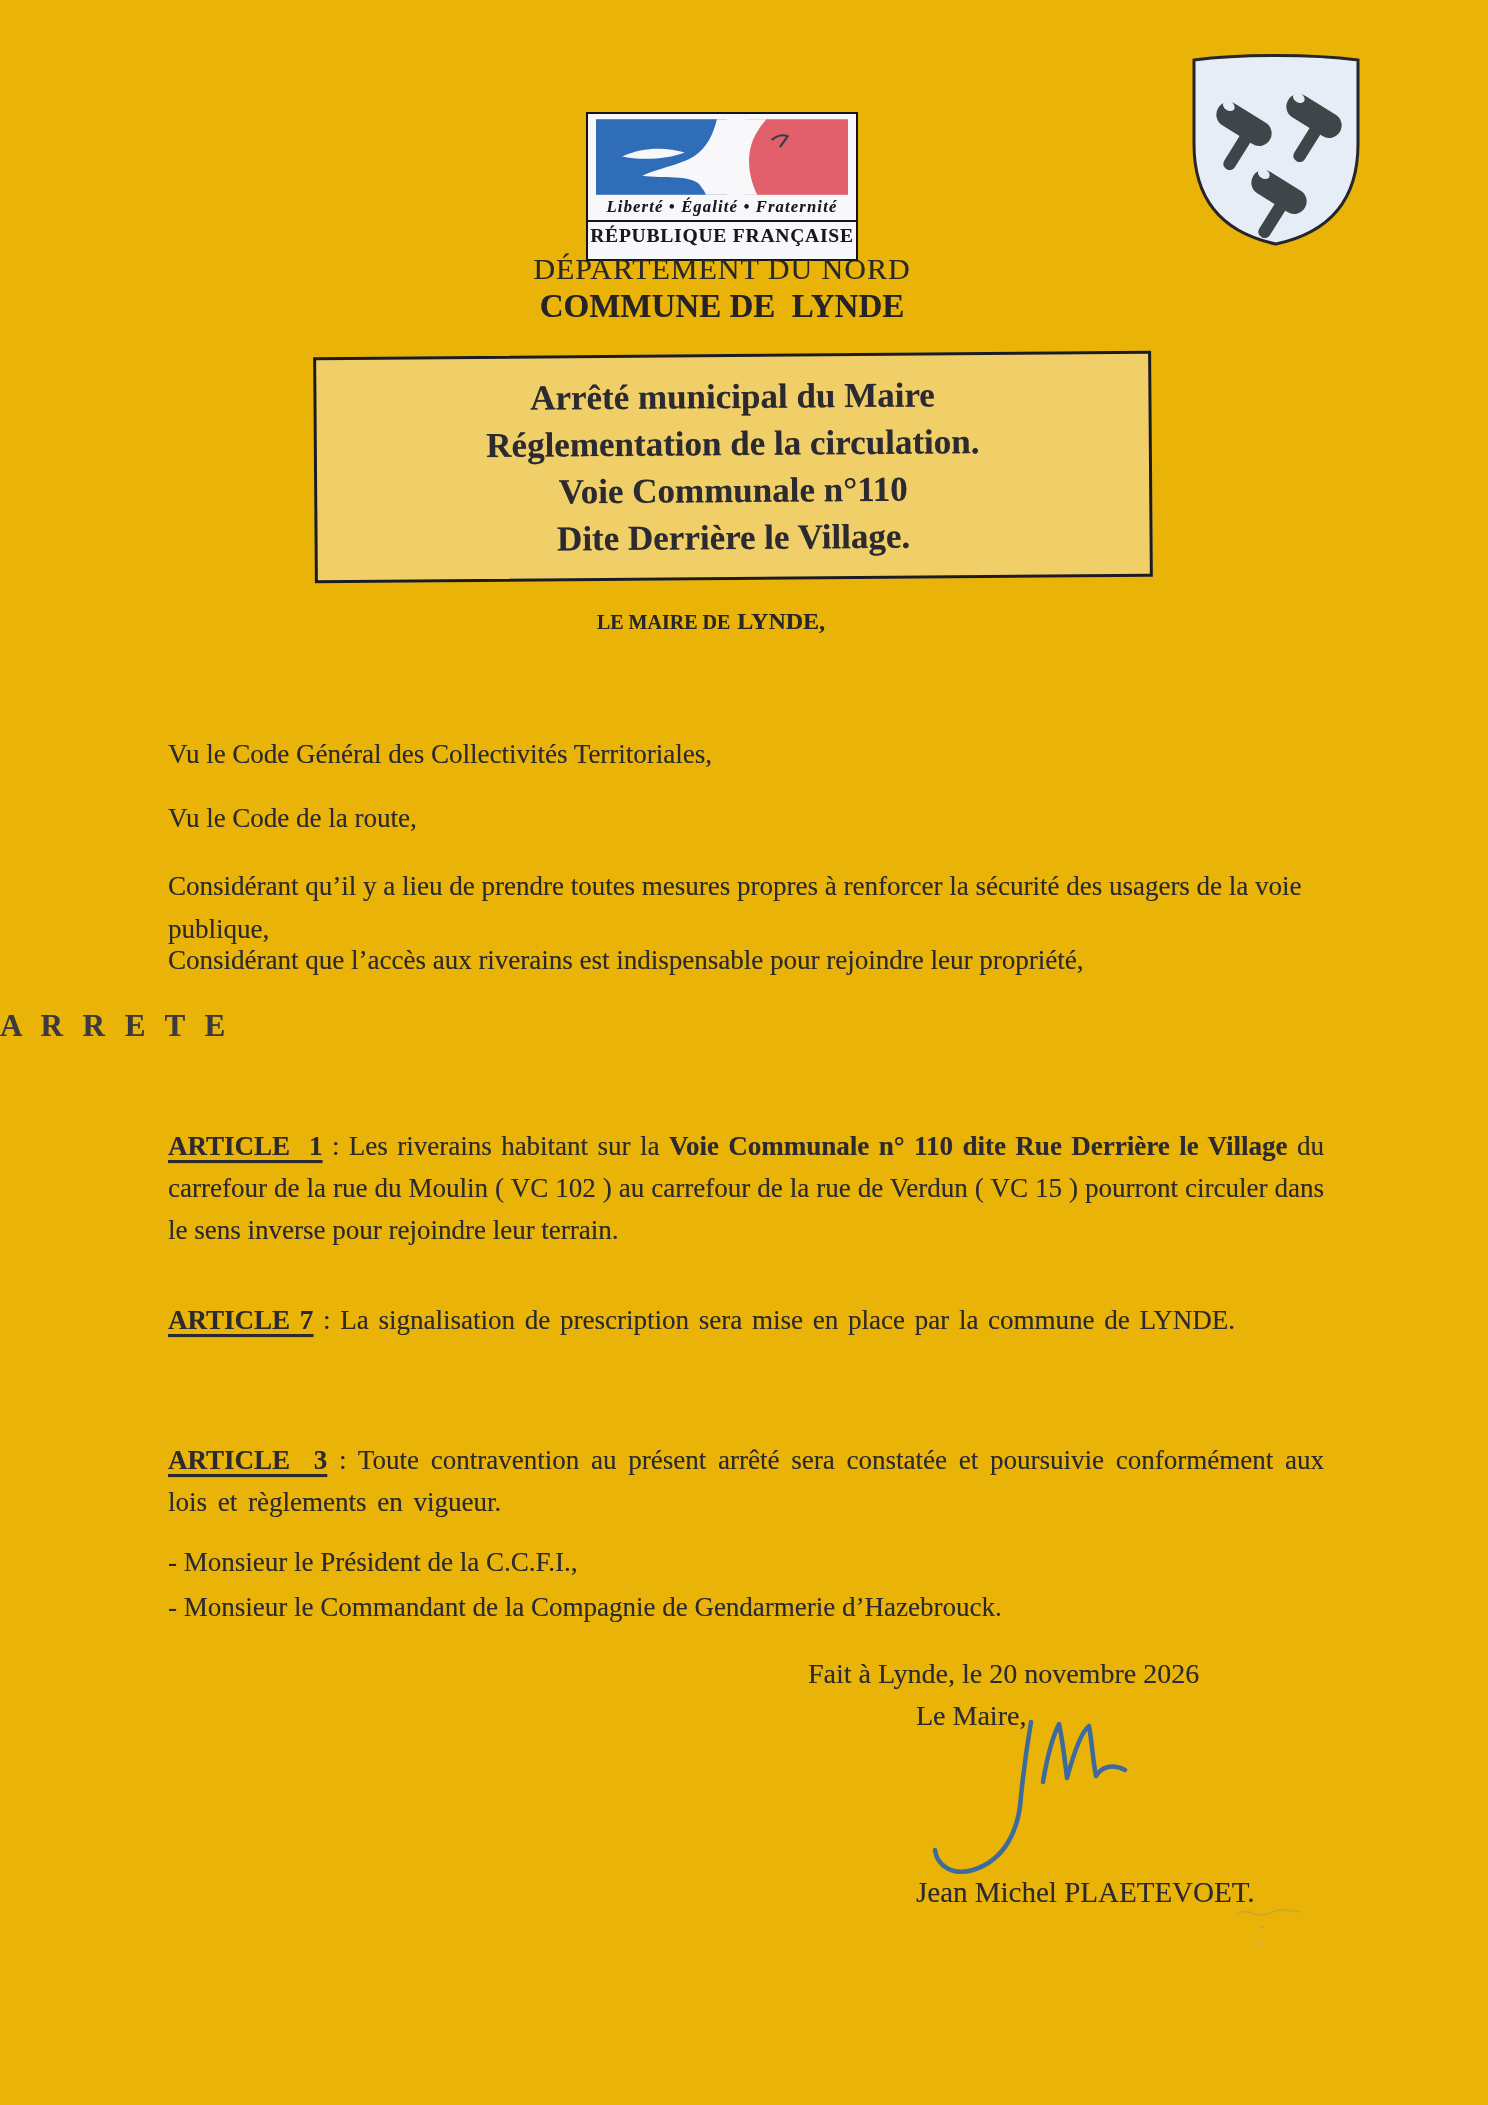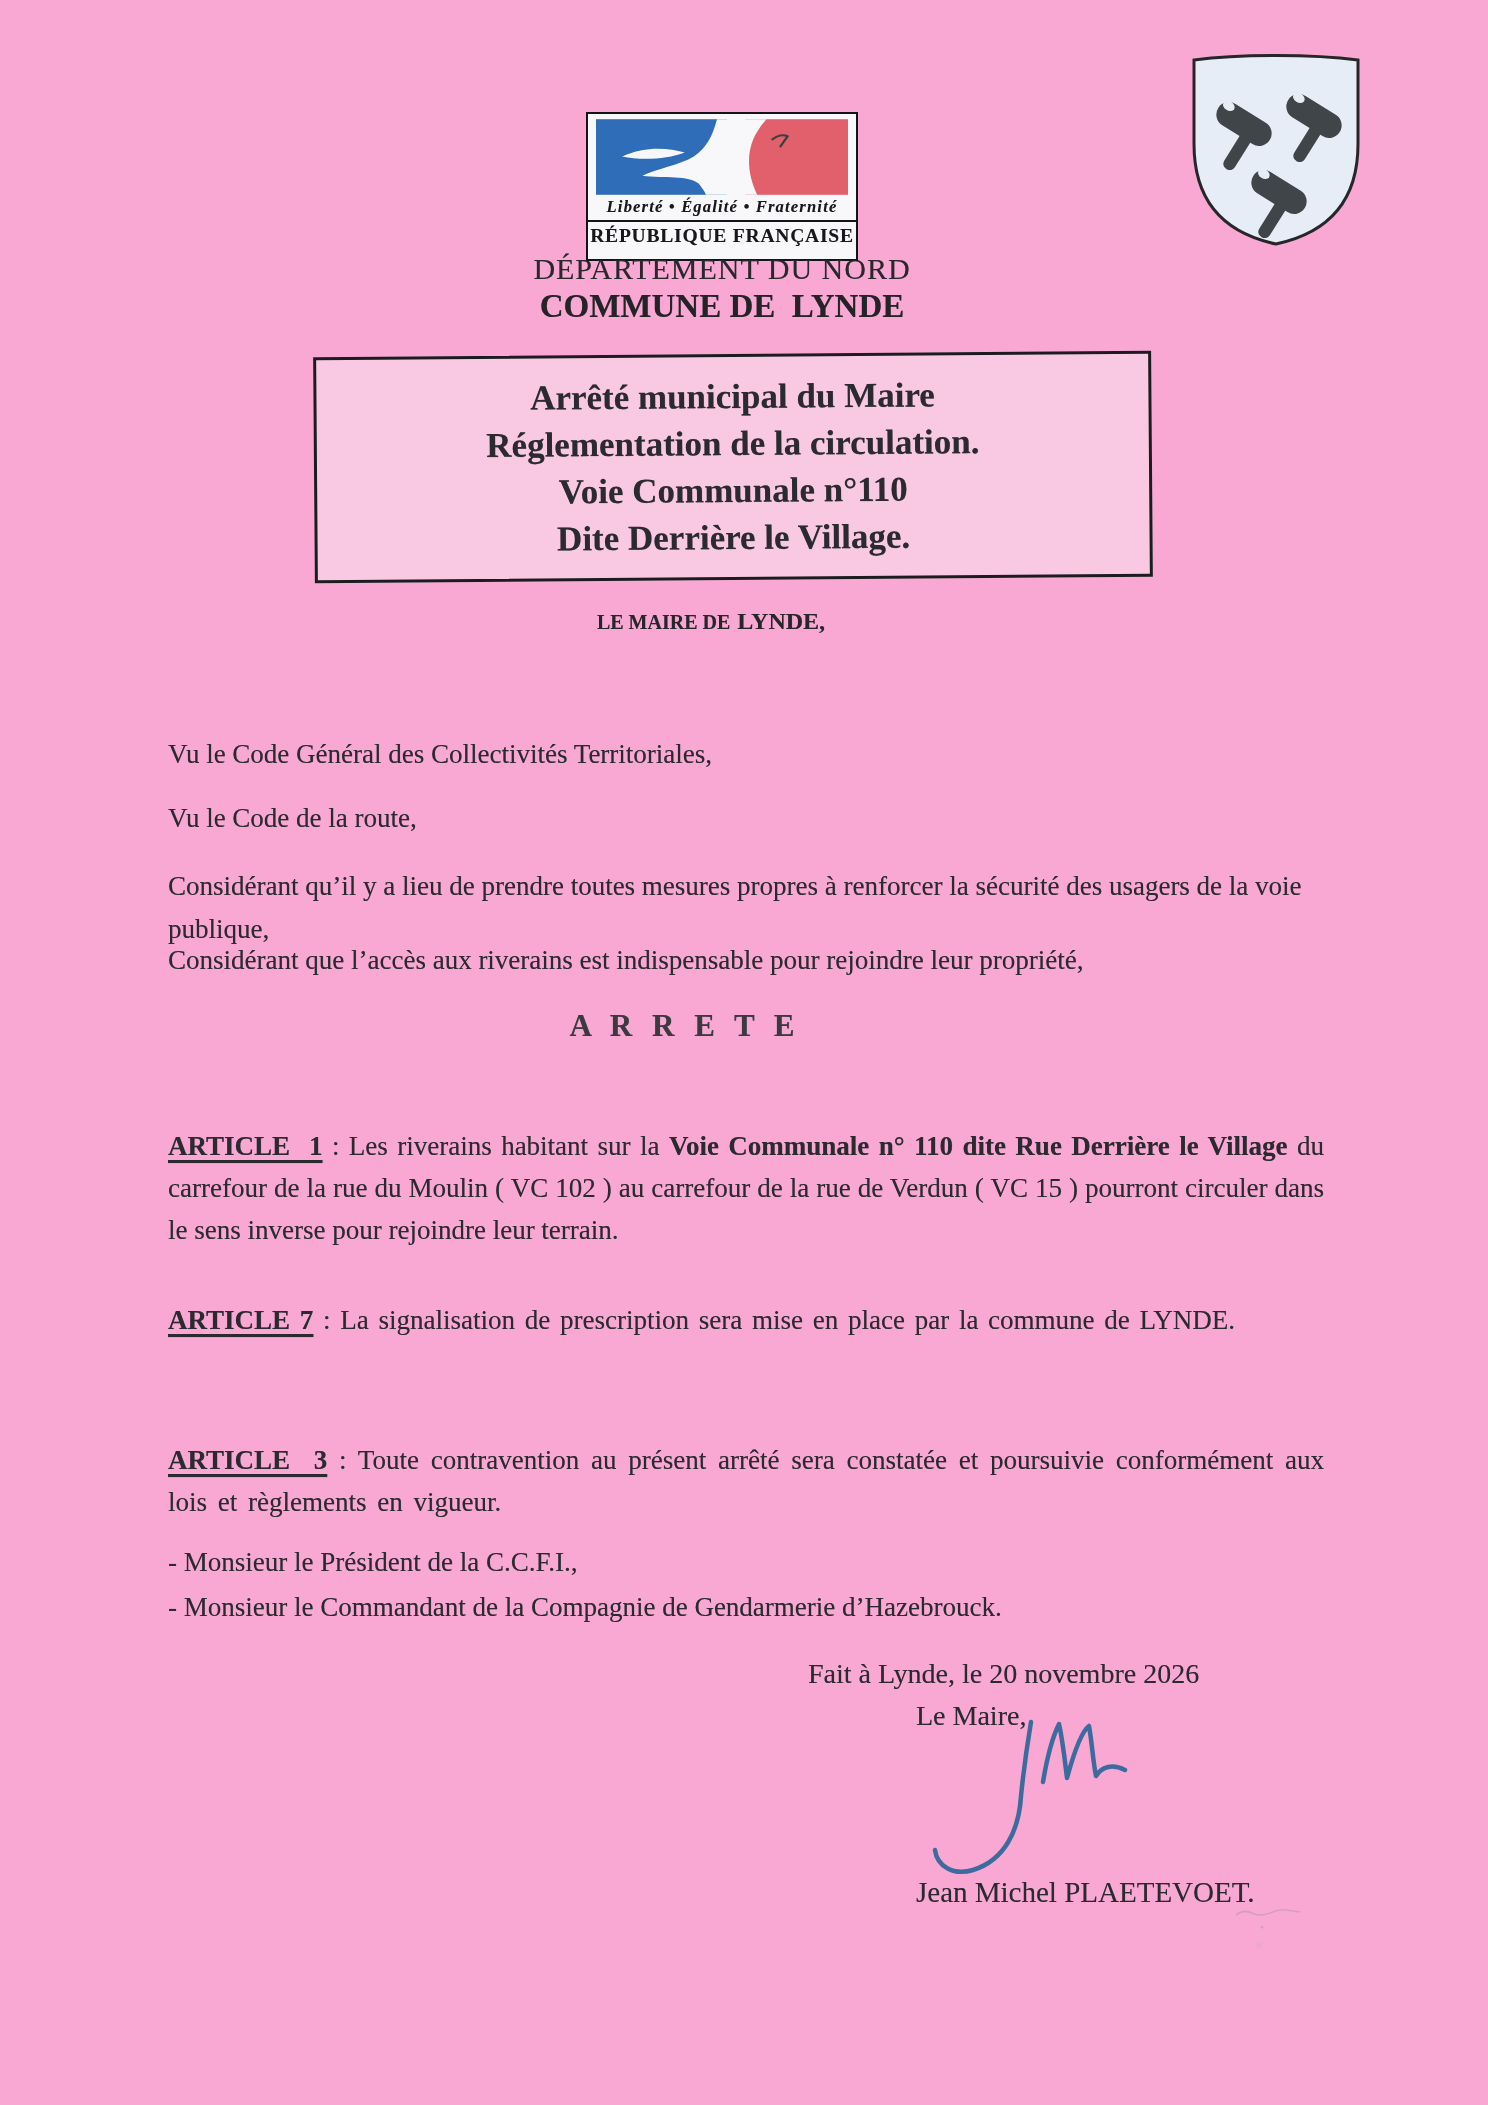--- a/index.html
+++ b/index.html
@@ -1,20 +1,20 @@
 <!DOCTYPE html>
 <html><head>
 <meta charset="utf-8">
 <style>
   html,body{margin:0;padding:0;background:#e9e9ee;}
   .page{
     position:relative;
     width:1488px;height:2105px;
     margin:0 auto;
-    background:#f9a8d4;
+    background:#eab308;
     font-family:"Liberation Serif","DejaVu Serif",serif;
     color:#26262b;
     overflow:hidden;
     text-shadow:0.2px 0.2px 0.4px rgba(20,20,28,0.35);
   }
   
   .shield{position:absolute;left:1180px;top:46px;width:192px;height:208px;}
   .rf-box{
     position:absolute;left:586px;top:112px;width:272px;
     border:2px solid #141418;background:#f8f8fb;box-sizing:border-box;
@@ -49,21 +49,21 @@
   
   .para{
     position:absolute;left:168px;width:1156px;
     font-size:27px;line-height:42px;color:#2a2a30;
   }
   .p-vu1{top:706px;}
   .p-vu2{top:770px;}
   .p-cons1{top:838px;line-height:43px;}
   .p-cons2{top:912px;}
   .decree-heading{
-    position:absolute;left:0;top:1008px;width:1370px;text-align:center;
+    position:absolute;left:0;top:1008px;width:1370px;
     font-weight:bold;font-size:31px;letter-spacing:6px;color:#3a3a40;
   }
   .article{text-align:justify;}
   .a1{top:1098px;}
   .a2{top:1272px;word-spacing:3px;}
   .a3{top:1412px;word-spacing:4px;}
   .a4{top:1540px;line-height:45px;text-align:left;}
   .art-label{
     font-weight:bold;white-space:pre;
     text-decoration:underline;text-decoration-thickness:2.5px;text-underline-offset:5px;

